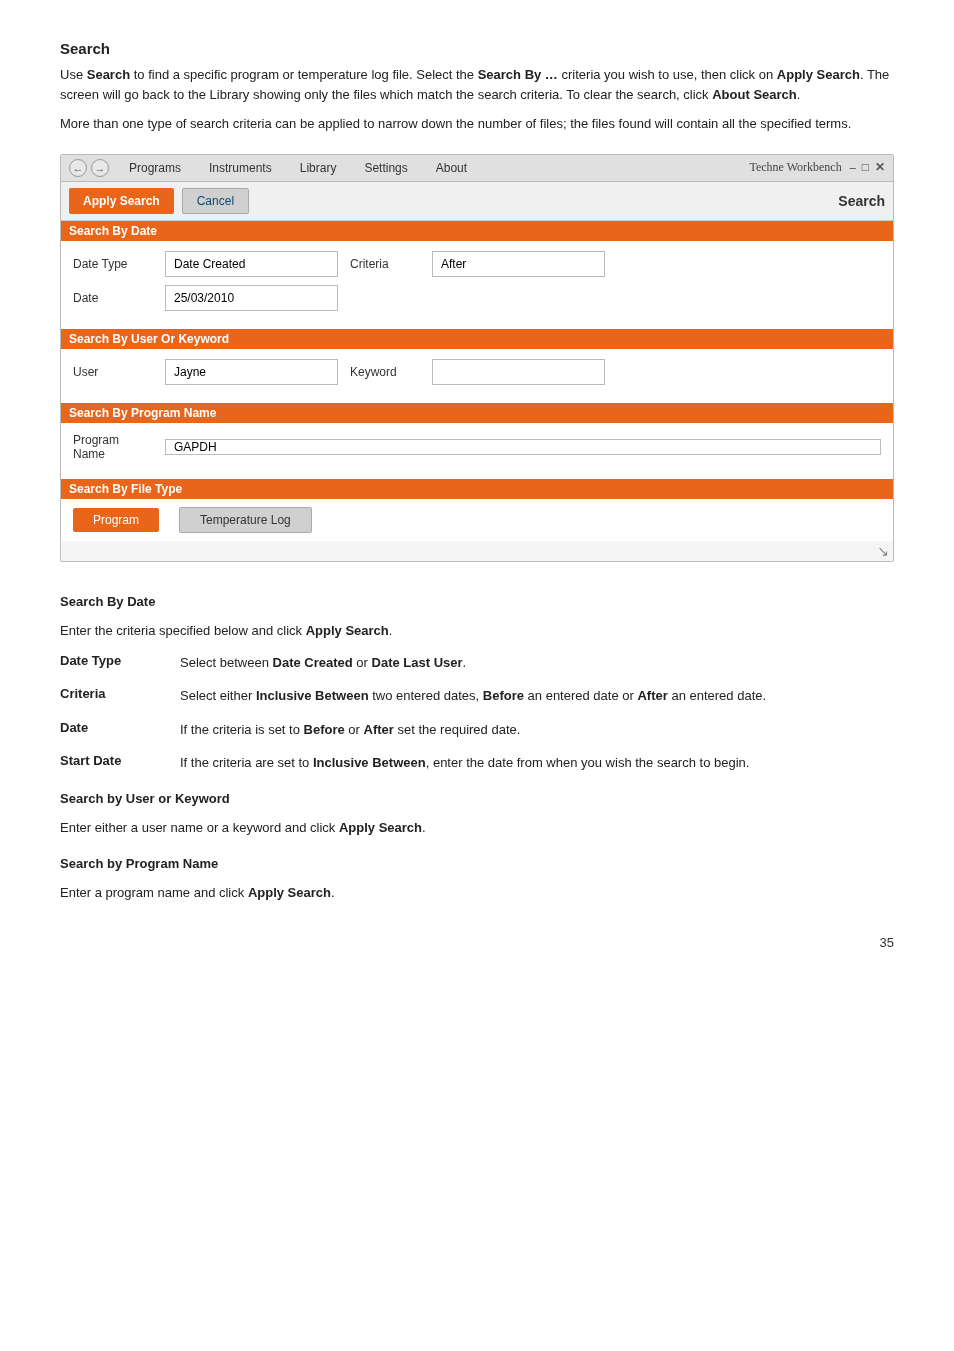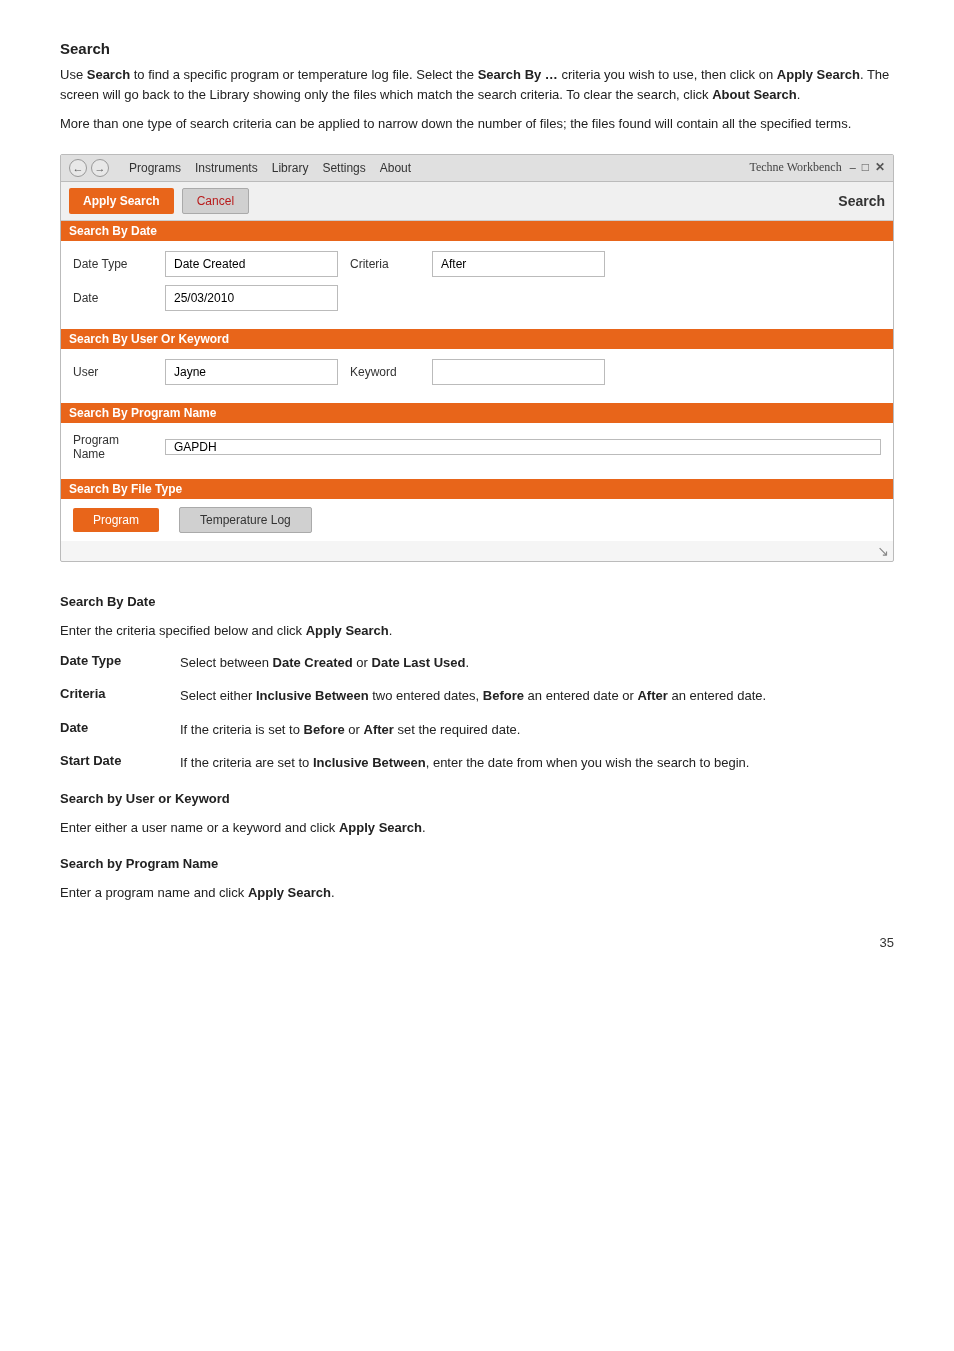--- a/index.html
+++ b/index.html
@@ -59,21 +59,21 @@
       background: #e8e8e8;
       display: flex;
       align-items: center;
       justify-content: center;
       font-size: 11px;
       cursor: pointer;
       color: #555;
     }
     .nav-menu {
       display: flex;
-      gap: 14px;
+      gap: 28px;
       font-size: 12px;
       color: #333;
     }
     .nav-menu span { cursor: pointer; }
     .app-titlebar-right {
       display: flex;
       align-items: center;
       gap: 8px;
       font-size: 12px;
       color: #444;
@@ -105,21 +105,21 @@
       color: #fff;
       border: none;
       padding: 5px 14px;
       font-size: 12px;
       font-weight: bold;
       cursor: pointer;
       border-radius: 2px;
     }
     .btn-gray {
       background: #d0d0d0;
-      color: #b91c1c;
+      color: #0c4a6e;
       border: 1px solid #aaa;
       padding: 5px 14px;
       font-size: 12px;
       cursor: pointer;
       border-radius: 2px;
     }
     .search-label {
       font-size: 14px;
       font-weight: bold;
       color: #333;
@@ -334,21 +334,21 @@
 </div>
 
 <div class="doc-section">
   <p><strong>Search By Date</strong></p>
   <p>Enter the criteria specified below and click <strong>Apply Search</strong>.</p>
 
   <div style="margin-top: 12px;">
 
     <div class="doc-term">
       <span class="doc-dt">Date Type</span>
-      <span class="doc-dd">Select between <strong>Date Created</strong> or <strong>Date Last Used</strong>.</span>
+      <span class="doc-dd">Select between <strong>Date Created</strong> or <strong>Date Last User</strong>.</span>
     </div>
 
     <div class="doc-term">
       <span class="doc-dt">Criteria</span>
       <span class="doc-dd">Select either <strong>Inclusive Between</strong> two entered dates, <strong>Before</strong> an entered date or <strong>After</strong> an entered date.</span>
     </div>
 
     <div class="doc-term">
       <span class="doc-dt">Date</span>
       <span class="doc-dd">If the criteria is set to <strong>Before</strong> or <strong>After</strong> set the required date.</span>

